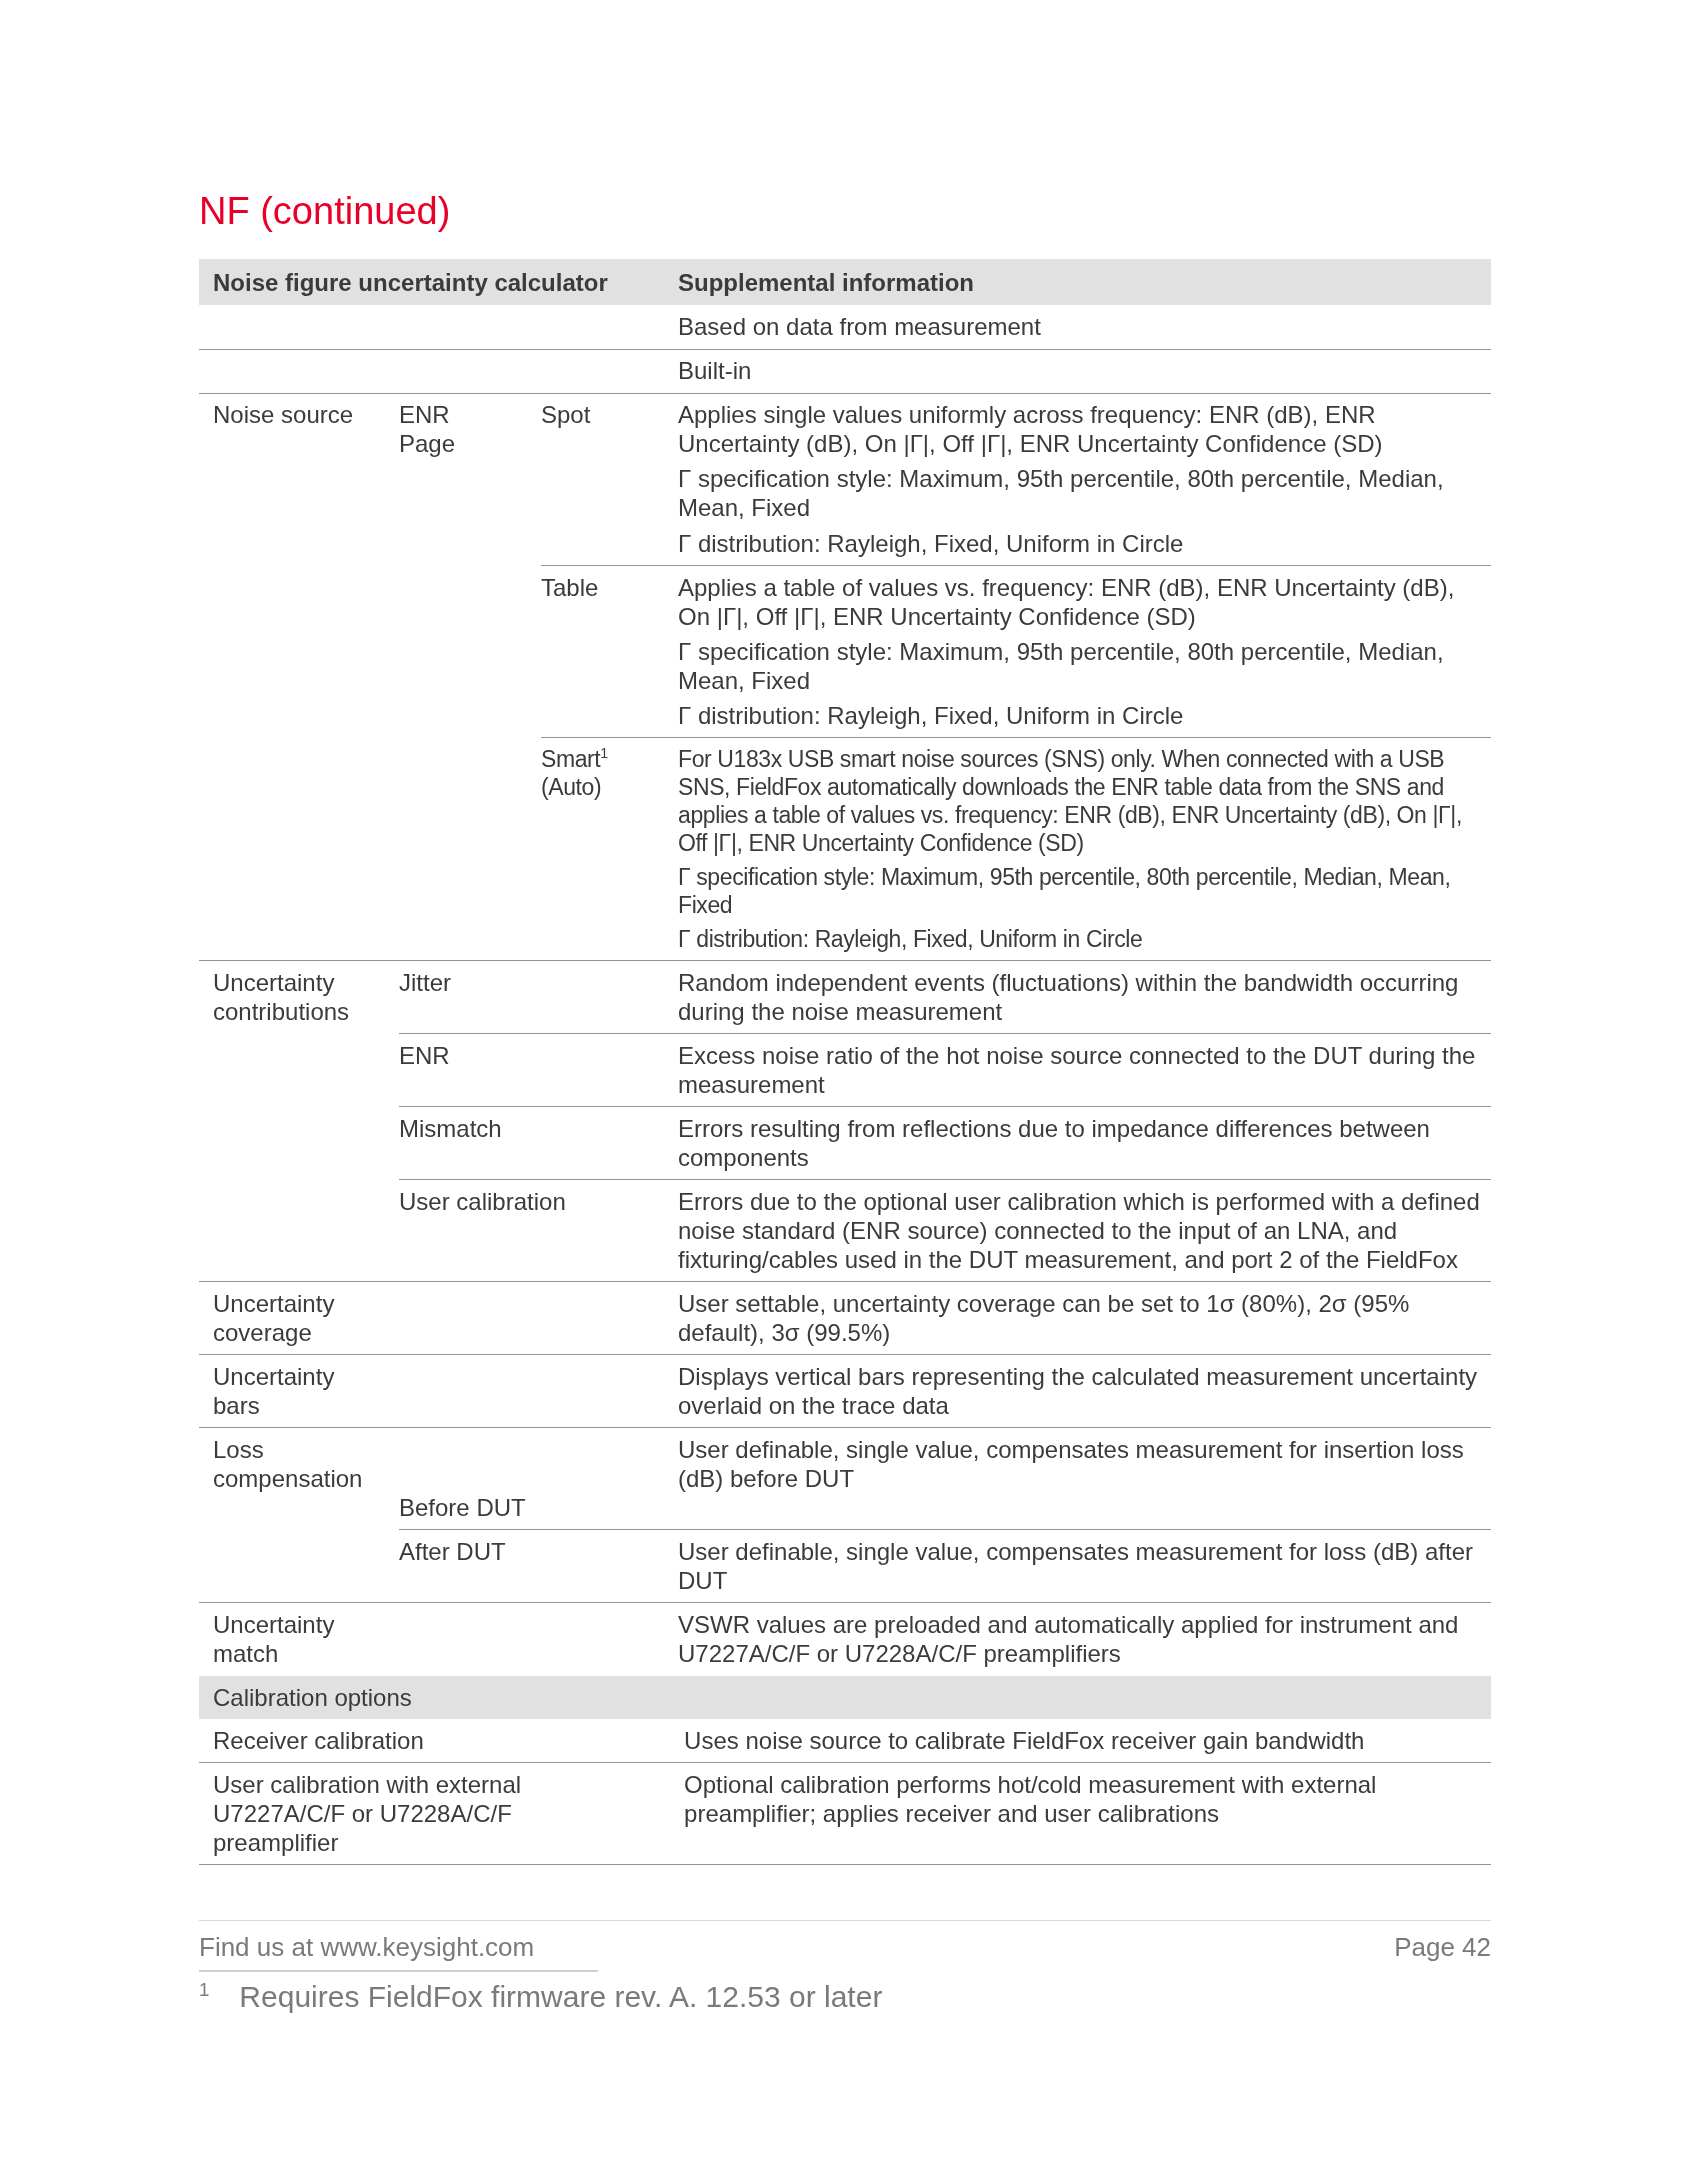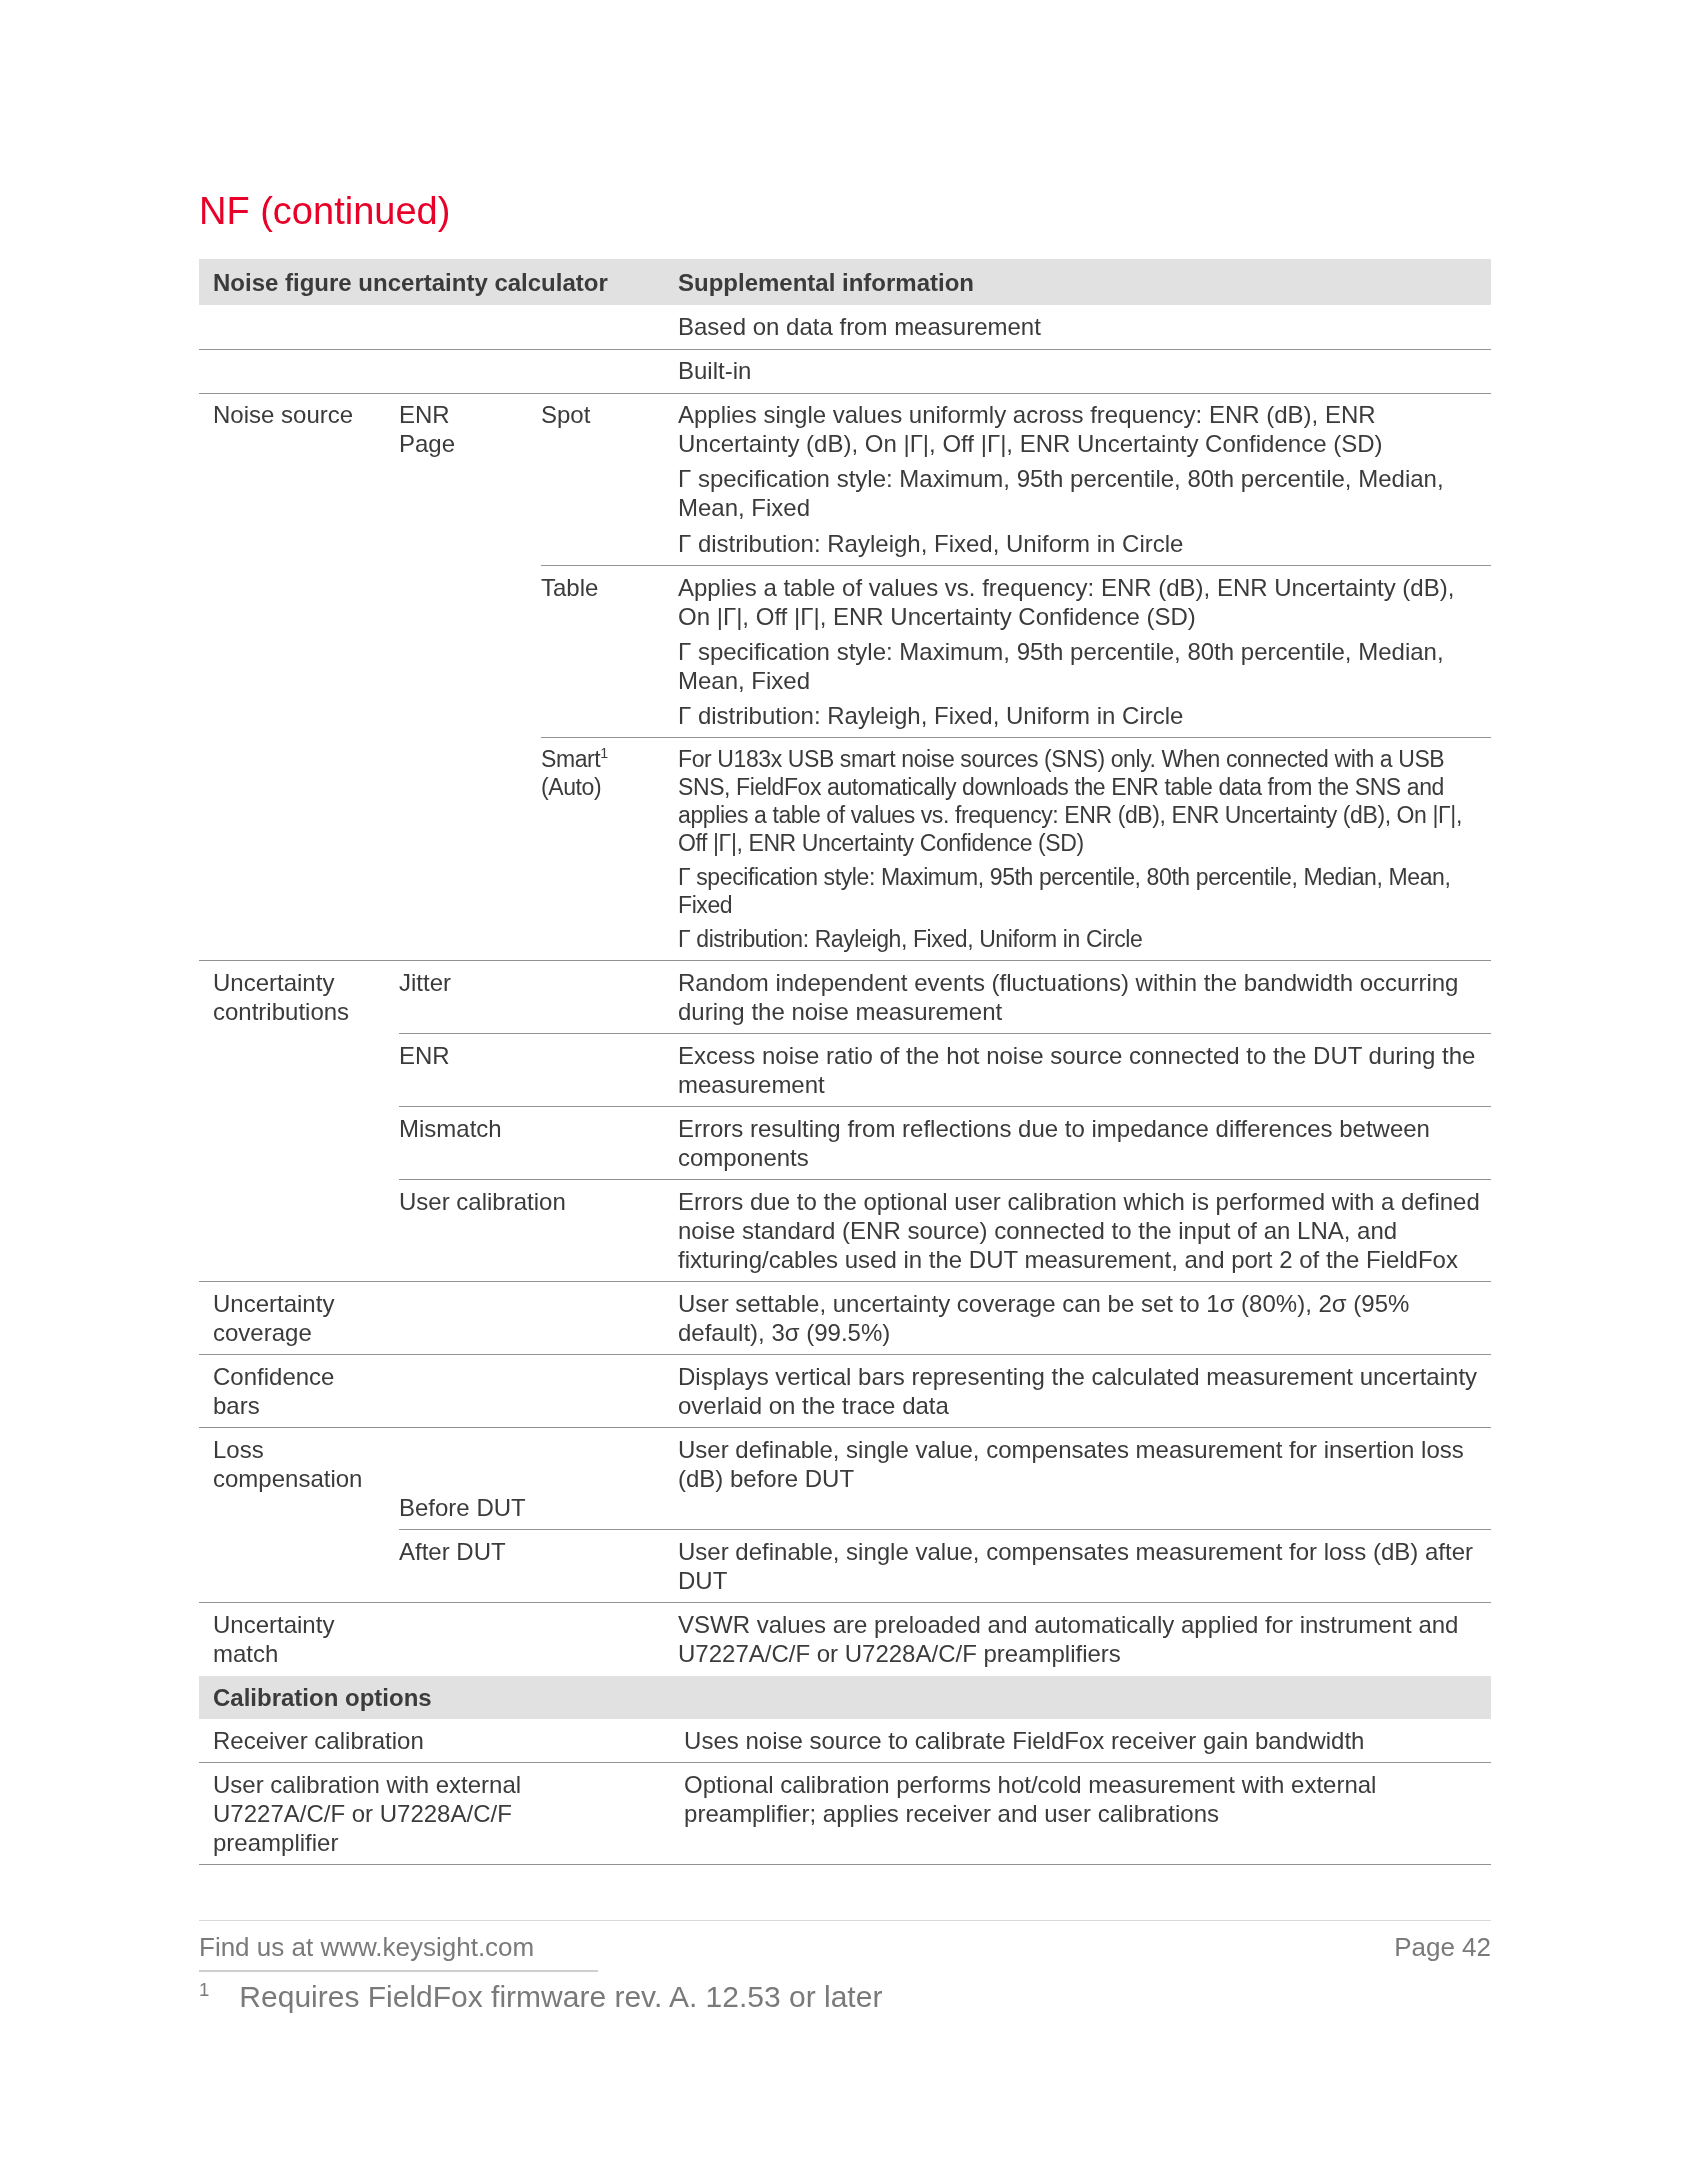--- a/index.html
+++ b/index.html
@@ -53,21 +53,21 @@
   .cell.c4   { grid-column:4; padding-right:5.3px; }
   .cell.c4.pad-l { padding-left:6.1px; }
   .cell p + p { margin-top:6.1px; }
 
   .condensed { font-size:23px; letter-spacing:-0.4px; line-height:28px; }
 
   sup { font-size:62%; vertical-align:super; line-height:0; }
 
   .section-bar {
     background:var(--header-bg, #e1e1e1);
-    font-weight:700; font-size:24px; line-height:29px;
+    font-weight:400; font-size:24px; line-height:29px;
     padding:7px 3px 7px 14px;
   }
 
   .footnote {
     position:absolute; left:199px; top:1970px; width:1292px;
     color:var(--muted, #7a7a7a); font-size:30px; line-height:26px;
   }
   .fn-rule { width:399px; height:1.8px; background:#cfcfcf; margin-bottom:12.3px; }
   .fn-line sup { margin-right:30px; }
 
@@ -187,21 +187,21 @@
       <div class="cell c1">
         <p>Uncertainty coverage</p>
       </div>
       <div class="cell c4">
         <p>User settable, uncertainty coverage can be set to 1σ (80%), 2σ (95% default), 3σ (99.5%)</p>
       </div>
     </div>
 
     <div class="trow rule-full">
       <div class="cell c1">
-        <p>Confidence bars</p>
+        <p>Uncertainty bars</p>
       </div>
       <div class="cell c4">
         <p>Displays vertical bars representing the calculated measurement uncertainty overlaid on the trace data</p>
       </div>
     </div>
 
     <div class="trow rule-c2">
       <div class="cell c1">
         <p>Loss compensation</p>
       </div>

